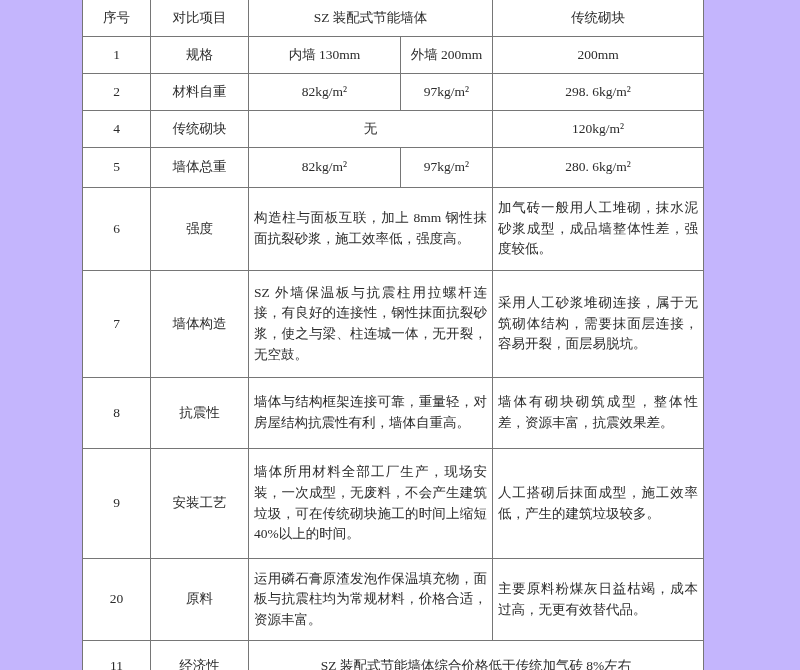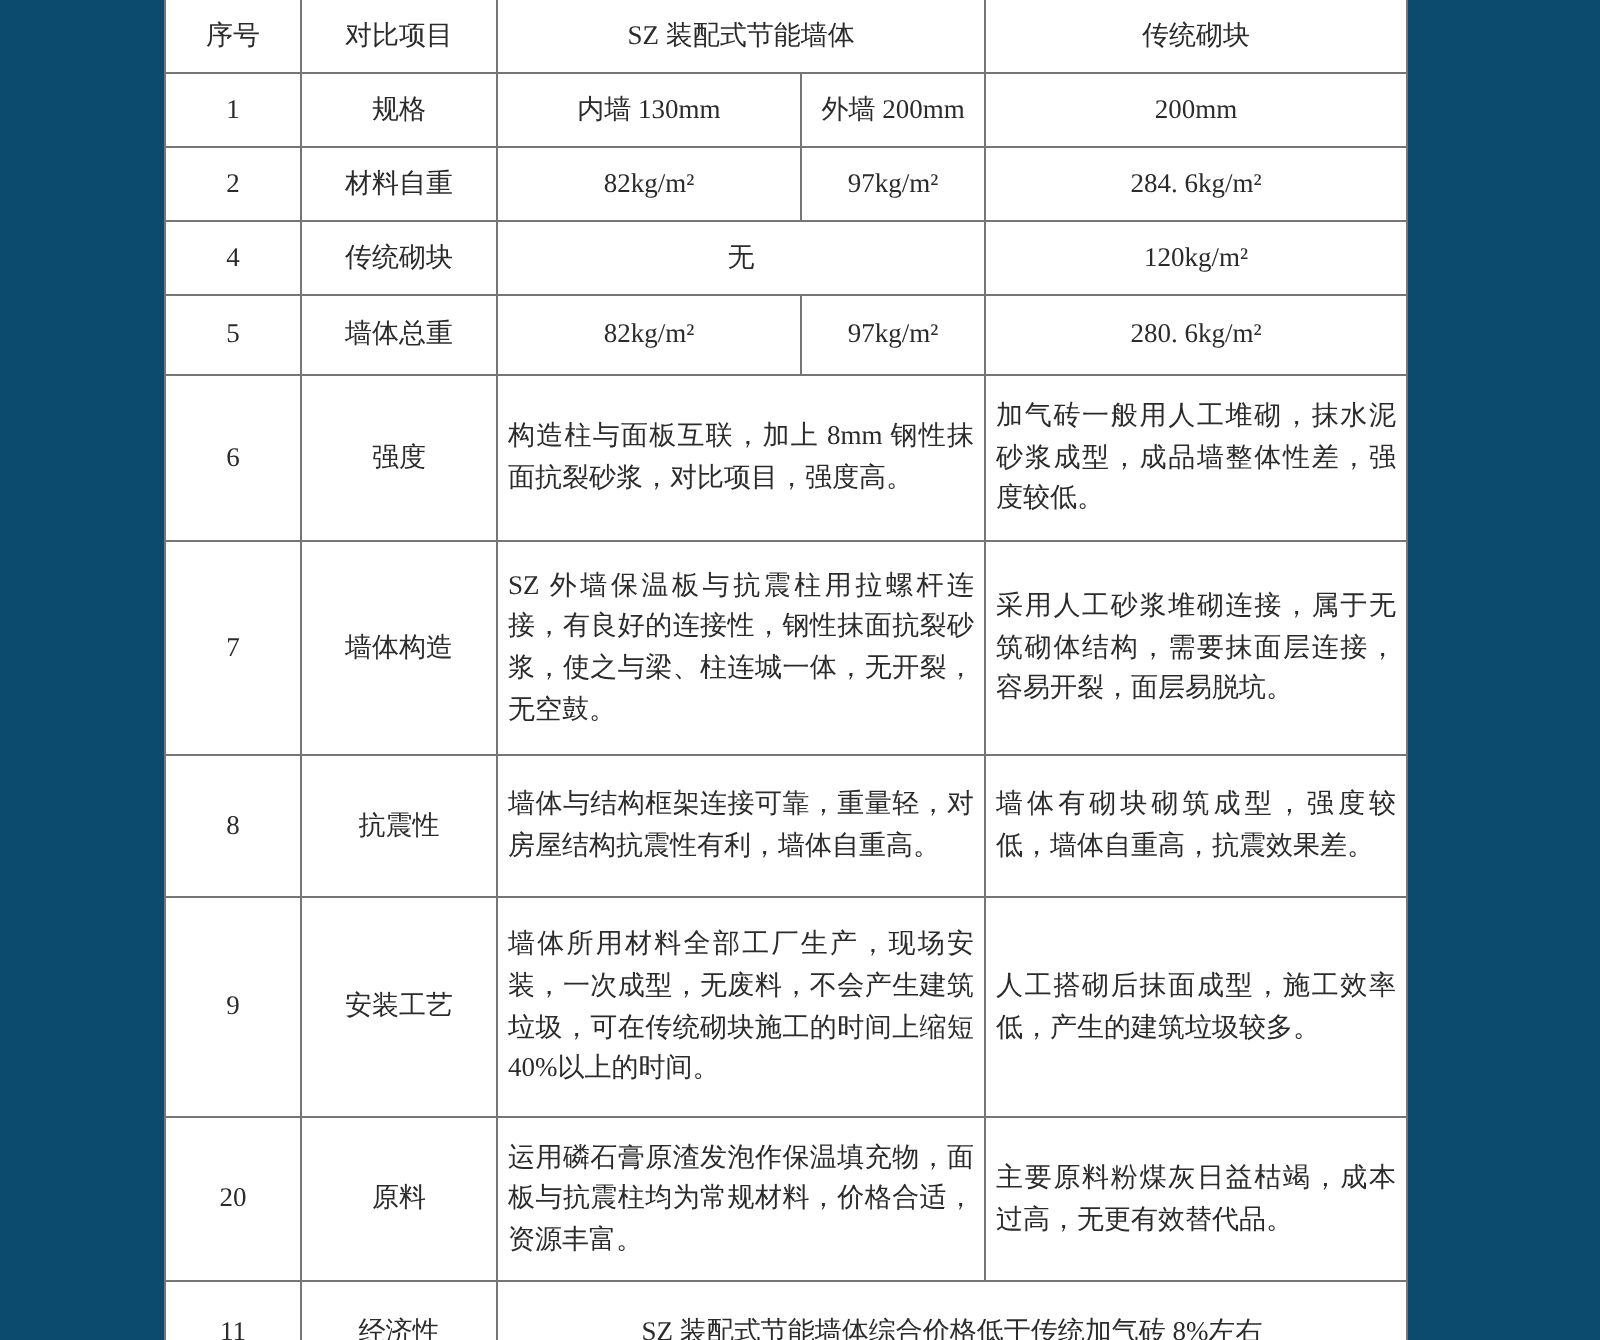--- a/index.html
+++ b/index.html
@@ -11,21 +11,21 @@
     width: 800px;
     height: 670px;
     overflow: hidden;
     font-family: "Liberation Serif", "DejaVu Serif", serif;
     color: #2b2b2b;
   }
   #page {
     position: relative;
     width: 800px;
     height: 670px;
-    background: #0c4a6e;
+    background: #c4b5fd;
   }
   #table-wrap {
     position: absolute;
     left: 82px;
     top: -1px;
     width: 621px;
   }
   table.comparison {
     border-collapse: collapse;
     table-layout: fixed;
@@ -92,57 +92,57 @@
           <td class="ctr">内墙 130mm</td>
           <td class="ctr">外墙 200mm</td>
           <td class="ctr">200mm</td>
         </tr>
 
         <tr class="r-2">
           <td class="num">2</td>
           <td class="ctr">材料自重</td>
           <td class="ctr">82kg/m²</td>
           <td class="ctr">97kg/m²</td>
-          <td class="ctr">284. 6kg/m²</td>
+          <td class="ctr">298. 6kg/m²</td>
         </tr>
 
         <tr class="r-4">
           <td class="num">4</td>
           <td class="ctr">传统砌块</td>
           <td class="ctr" colspan="2">无</td>
           <td class="ctr">120kg/m²</td>
         </tr>
 
         <tr class="r-5">
           <td class="num">5</td>
           <td class="ctr">墙体总重</td>
           <td class="ctr">82kg/m²</td>
           <td class="ctr">97kg/m²</td>
           <td class="ctr">280. 6kg/m²</td>
         </tr>
 
         <tr class="r-6">
           <td class="num">6</td>
           <td class="ctr">强度</td>
-          <td class="just" colspan="2">构造柱与面板互联，加上 8mm 钢性抹面抗裂砂浆，对比项目，强度高。</td>
+          <td class="just" colspan="2">构造柱与面板互联，加上 8mm 钢性抹面抗裂砂浆，施工效率低，强度高。</td>
           <td class="just">加气砖一般用人工堆砌，抹水泥砂浆成型，成品墙整体性差，强度较低。</td>
         </tr>
 
         <tr class="r-7">
           <td class="num">7</td>
           <td class="ctr">墙体构造</td>
           <td class="just" colspan="2">SZ 外墙保温板与抗震柱用拉螺杆连接，有良好的连接性，钢性抹面抗裂砂浆，使之与梁、柱连城一体，无开裂，无空鼓。</td>
           <td class="just">采用人工砂浆堆砌连接，属于无筑砌体结构，需要抹面层连接，容易开裂，面层易脱坑。</td>
         </tr>
 
         <tr class="r-8">
           <td class="num">8</td>
           <td class="ctr">抗震性</td>
           <td class="just" colspan="2">墙体与结构框架连接可靠，重量轻，对房屋结构抗震性有利，墙体自重高。</td>
-          <td class="just">墙体有砌块砌筑成型，强度较低，墙体自重高，抗震效果差。</td>
+          <td class="just">墙体有砌块砌筑成型，整体性差，资源丰富，抗震效果差。</td>
         </tr>
 
         <tr class="r-9">
           <td class="num">9</td>
           <td class="ctr">安装工艺</td>
           <td class="just" colspan="2">墙体所用材料全部工厂生产，现场安装，一次成型，无废料，不会产生建筑垃圾，可在传统砌块施工的时间上缩短 40%以上的时间。</td>
           <td class="just">人工搭砌后抹面成型，施工效率低，产生的建筑垃圾较多。</td>
         </tr>
 
         <tr class="r-10">

